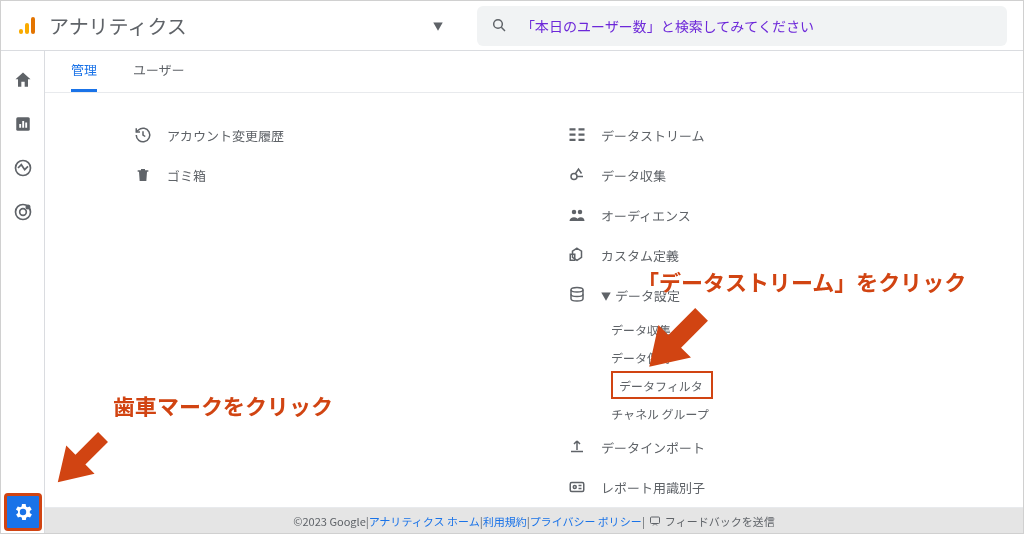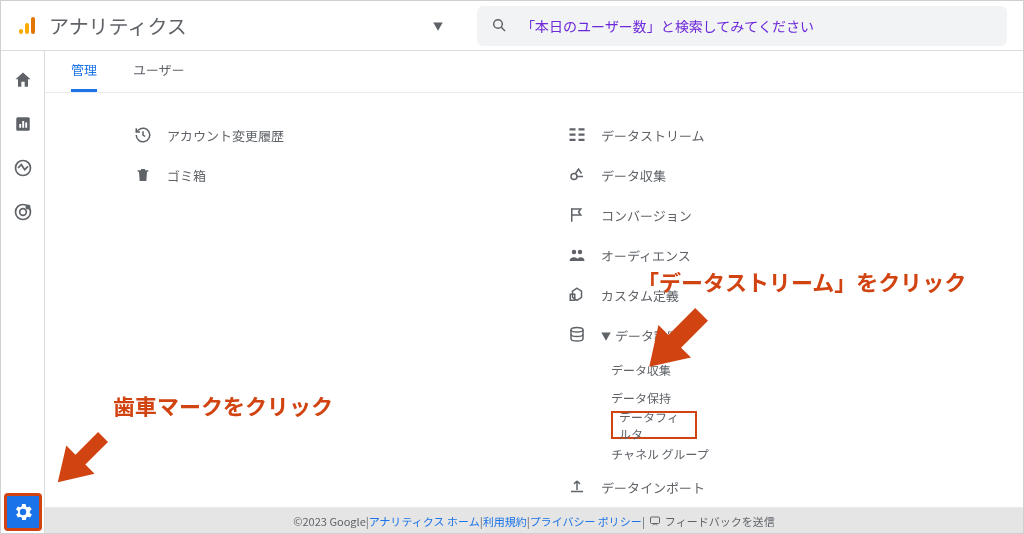--- a/index.html
+++ b/index.html
@@ -49,21 +49,21 @@
 
   .panel { background: #fff; margin: 0 0 0 0; padding: 22px 30px 8px 30px; display: flex; min-height: 400px; }
   .col { flex: 1; }
   .col-left { padding-left: 58px; }
   .col-right { padding-left: 8px; }
 
   .menu-item { display: flex; align-items: center; height: 40px; color: #5f6368; font-size: 13px; }
   .menu-icon { width: 20px; height: 20px; margin-right: 14px; display: flex; align-items: center; justify-content: center; color: #5f6368; }
   .sub-items { margin-left: 44px; }
   .sub-item { height: 28px; display: flex; align-items: center; font-size: 12px; color: #5f6368; }
-  .sub-item.hl { border: 2px solid #d14412; padding: 0 6px; width: 86px; }
+  .sub-item.hl { border: 2px solid #d14412; padding: 0 6px; width: 102px; }
   .expando { font-size: 10px; margin-right: 4px; }
 
   
   .annotation { position: absolute; color: #d14412; font-weight: 700; font-size: 22px; pointer-events: none; }
   .ann-gear-text { left: 112px; bottom: 112px; margin-top: 24px; }
   .ann-filter-text { left: 636px; top: 264px; }
   .arrow { position: absolute; pointer-events: none; }
   .arrow svg { display: block; }
 
   
@@ -185,29 +185,20 @@
           <svg width="18" height="18" viewBox="0 0 24 24" fill="none" stroke="#5f6368" stroke-width="2">
               <circle cx="8" cy="14" r="4"></circle>
               <path d="M10 10l4-6 4 6"></path>
               <path d="M12 14h8"></path>
             </svg>
         </span>
         <span>データ収集</span>
       </div>
       <div class="menu-item">
         <span class="menu-icon">
-          <svg width="18" height="18" viewBox="0 0 24 24" fill="none" stroke="#5f6368" stroke-width="2">
-              <line x1="5" y1="3" x2="5" y2="21"></line>
-              <path d="M5 4h12l-3 4 3 4H5"></path>
-            </svg>
-        </span>
-        <span>コンバージョン</span>
-      </div>
-      <div class="menu-item">
-        <span class="menu-icon">
           <svg width="18" height="18" viewBox="0 0 24 24" fill="#5f6368">
               <circle cx="8" cy="8" r="3"></circle>
               <circle cx="16" cy="8" r="3"></circle>
               <path d="M2 20c0-3 3-5 6-5s6 2 6 5zM12 20c0-3 2-5 5-5s5 2 5 5z"></path>
             </svg>
         </span>
         <span>オーディエンス</span>
       </div>
       <div class="menu-item">
         <span class="menu-icon">

